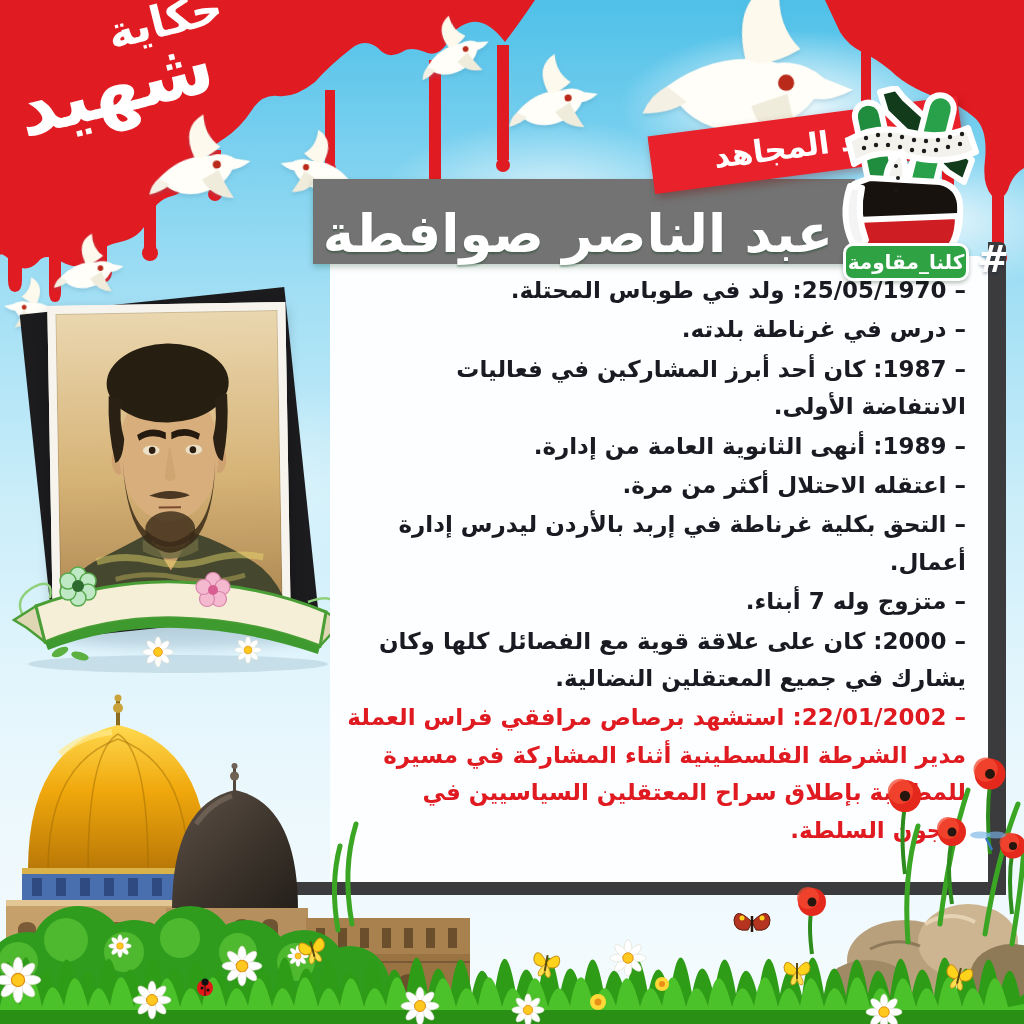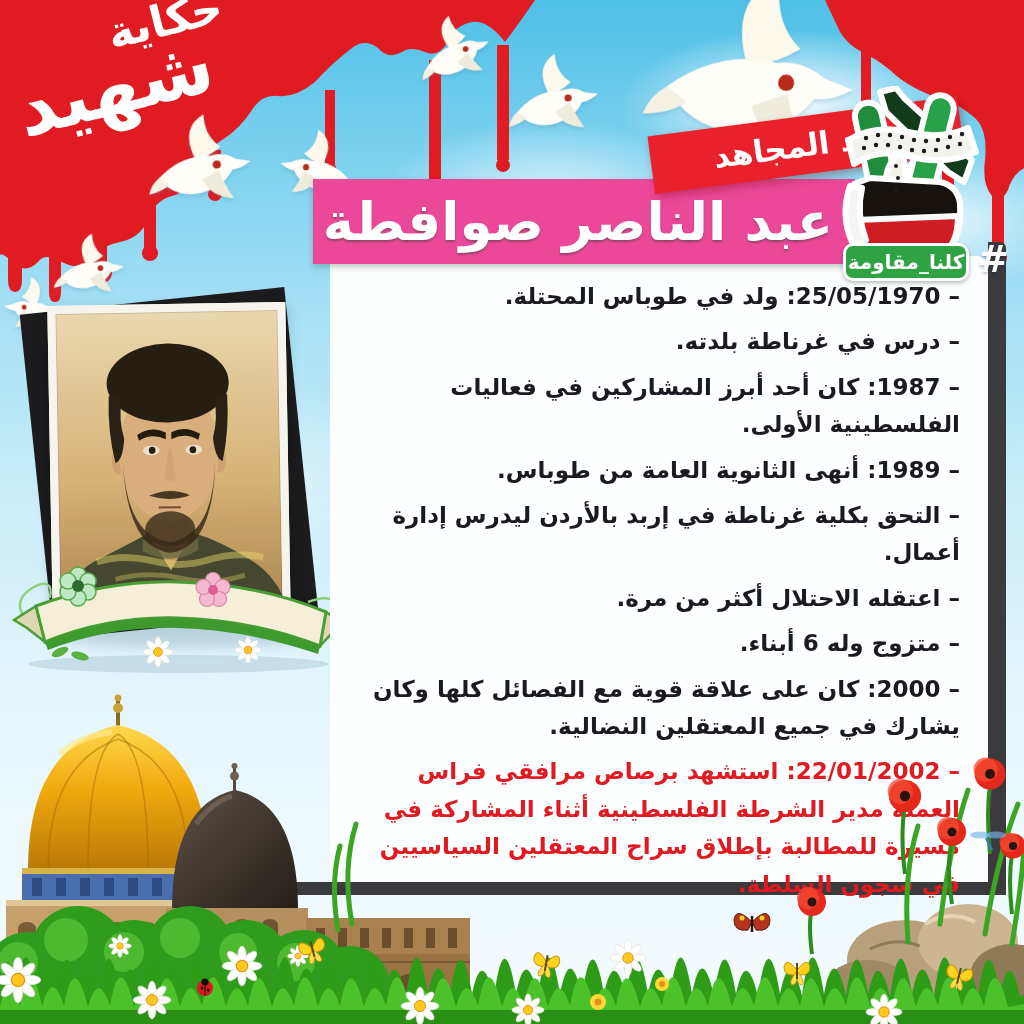--- a/index.html
+++ b/index.html
@@ -28,21 +28,21 @@
     background:#f6f4ec;border:8px solid #f6f4ec;box-sizing:border-box;
     transform:rotate(-1deg);box-shadow:0 6px 14px rgba(0,0,0,.25);}
   .photo-card svg{display:block;width:100%;height:100%;}
   .ribbon{position:absolute;left:8px;top:560px;width:340px;height:115px;z-index:5;}
   
   .badge{position:absolute;left:650px;top:116px;width:312px;height:58px;z-index:7;
     background:#e8212a;transform:rotate(-7.5deg);box-shadow:2px 4px 8px rgba(120,0,0,.35);
     display:flex;align-items:center;justify-content:center;}
   .badge span{color:#fff;font-weight:bold;font-size:31px;padding-left:46px;}
   .name-banner{position:absolute;left:313px;top:179px;width:542px;height:85px;z-index:7;
-    background:#ec4899;display:flex;align-items:center;box-shadow:0 3px 6px rgba(0,60,20,.25);}
+    background:#737373;display:flex;align-items:flex-end;box-shadow:0 3px 6px rgba(0,60,20,.25);}
   .name-banner span{color:#fff;font-weight:bold;font-size:53px;padding-right:22px;
     text-shadow:0 2px 2px rgba(0,60,20,.35);}
   .hand{position:absolute;left:820px;top:86px;width:182px;height:186px;z-index:8;}
   .hashtag{position:absolute;left:843px;top:243px;width:126px;height:38px;z-index:9;
     background:#2fa244;border:3px solid #fff;border-radius:10px;box-sizing:border-box;
     display:flex;align-items:center;justify-content:center;box-shadow:0 2px 4px rgba(0,40,10,.3);}
   .hashtag span{color:#fff;font-weight:bold;font-size:20px;line-height:20px;}
   .hash-sym{position:absolute;left:977px;top:237px;z-index:9;color:#fff;font-weight:bold;
     font-size:38px;text-shadow:0 2px 3px rgba(0,30,60,.3);}
   
@@ -51,21 +51,21 @@
     border-right:none;border-left:18px solid #3b3b3d;border-bottom:13px solid #3b3b3d;
     border-radius:3px 10px 0 3px;}
   
   .panel{border-left:none;}
   .panel::after{content:"";position:absolute;top:0;left:-0px;}
   .panel-rightbar{position:absolute;left:988px;top:242px;width:18px;height:653px;
     background:#3b3b3d;z-index:6;border-radius:0 6px 0 0;}
   .panel-botbar-ext{position:absolute;left:270px;top:882px;width:62px;height:13px;
     background:#3b3b3d;z-index:6;}
   .bio{position:absolute;inset:0;padding:14px 20px 0 14px;direction:rtl;}
-  .bio p{margin:8px;font-weight:bold;font-size:23px;line-height:37.4px;color:#1a1a22;
+  .bio p{margin:2px;font-weight:bold;font-size:23px;line-height:37.4px;color:#1a1a22;
     text-align:right;}
   .bio p.red{color:#df1a20;margin-top:2px;}
   
   .mosque{position:absolute;left:0;top:694px;z-index:10;}
   .land{position:absolute;left:0;top:694px;z-index:11;}
 </style>
 </head>
 <body>
 
 <div id="stage">
@@ -254,25 +254,25 @@
       </g>
     <g transform="translate(240,90) scale(.7)">
         <use href="#daisy"></use>
       </g>
   </svg>
 
   <div class="panel">
     <div class="bio">
       <p>– 25/05/1970: ولد في طوباس المحتلة.</p>
       <p>– درس في غرناطة بلدته.</p>
-      <p>– 1987: كان أحد أبرز المشاركين في فعاليات الفلسطينية الأولى.</p>
-      <p>– 1989: أنهى الثانوية العامة من طوباس.</p>
+      <p>– 1987: كان أحد أبرز المشاركين في فعاليات الانتفاضة الأولى.</p>
+      <p>– 1989: أنهى الثانوية العامة من إدارة.</p>
+      <p>– اعتقله الاحتلال أكثر من مرة.</p>
       <p>– التحق بكلية غرناطة في إربد بالأردن ليدرس إدارة أعمال.</p>
-      <p>– اعتقله الاحتلال أكثر من مرة.</p>
-      <p>– متزوج وله 6 أبناء.</p>
+      <p>– متزوج وله 7 أبناء.</p>
       <p>– 2000: كان على علاقة قوية مع الفصائل كلها وكان يشارك في جميع المعتقلين النضالية.</p>
       <p class="red">– 22/01/2002: استشهد برصاص مرافقي فراس العملة مدير الشرطة الفلسطينية أثناء المشاركة في مسيرة للمطالبة بإطلاق سراح المعتقلين السياسيين في سجون السلطة.</p>
     </div>
   </div>
   <div class="panel-rightbar"></div>
   <div class="panel-botbar-ext"></div>
 
   <div class="name-banner">
     <span>عبد الناصر صوافطة</span>
   </div>

